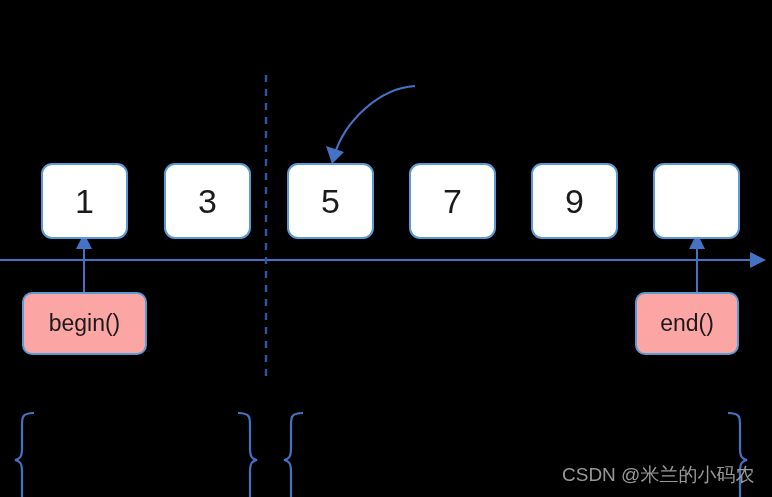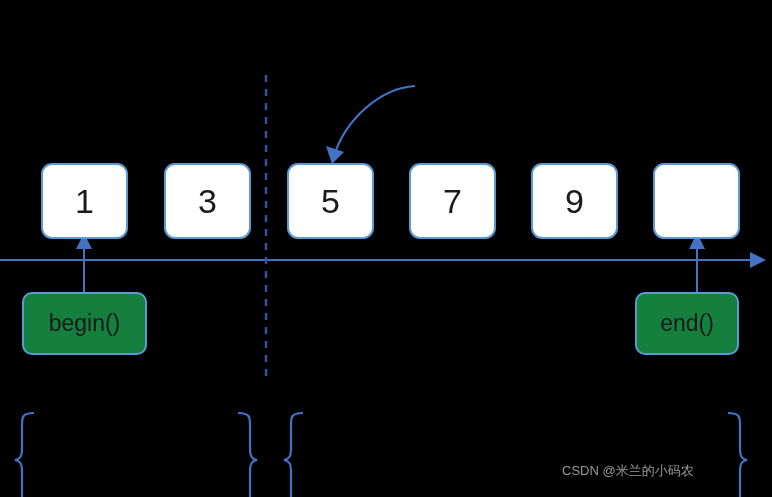--- a/index.html
+++ b/index.html
@@ -36,36 +36,36 @@
     align-items: center;
     justify-content: center;
     color: #1a1a1a;
     font-family: "Liberation Sans", sans-serif;
     font-size: 34px;
     line-height: 1;
   }
   .label-box {
     position: absolute;
     box-sizing: border-box;
-    background: #15803d;
+    background: #fca5a5;
     border: 2px solid #5b9bd5;
     border-radius: 10px;
     display: flex;
     align-items: center;
     justify-content: center;
     color: #1a1a1a;
     font-family: "Liberation Sans", sans-serif;
     font-size: 23px;
     line-height: 1;
   }
   .watermark {
     position: absolute;
     color: #999999;
     font-family: "Liberation Sans", sans-serif;
-    font-size: 13px;
+    font-size: 19px;
     white-space: nowrap;
   }
 </style>
 </head>
 <body>
 
 <div id="canvas">
 
   <svg id="diagram-svg" viewBox="0 0 772 497">
     <defs>

